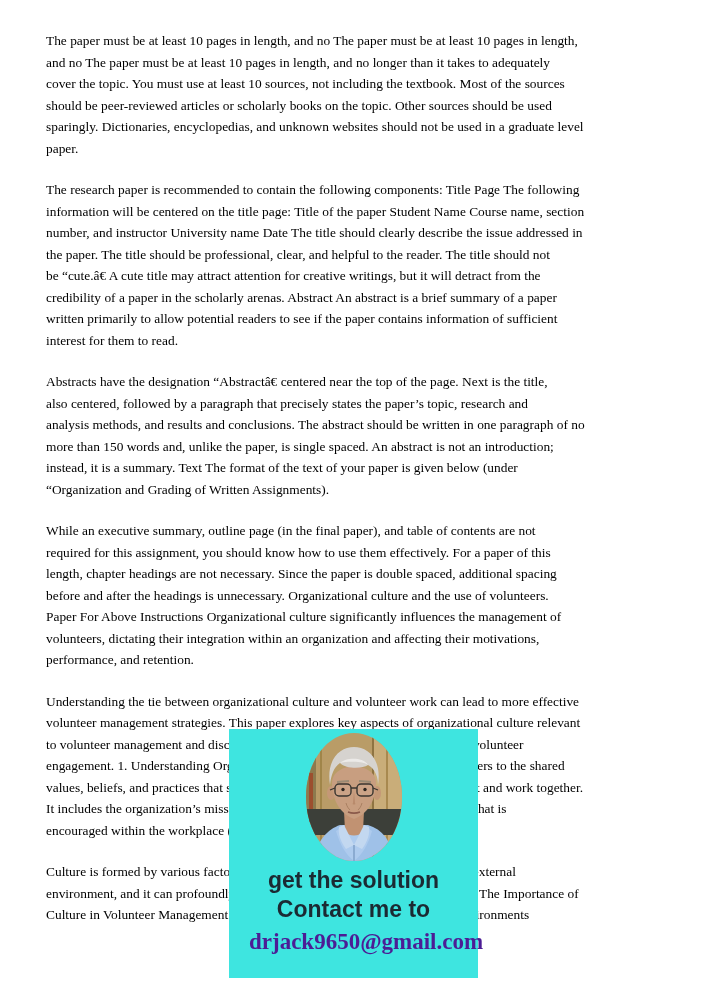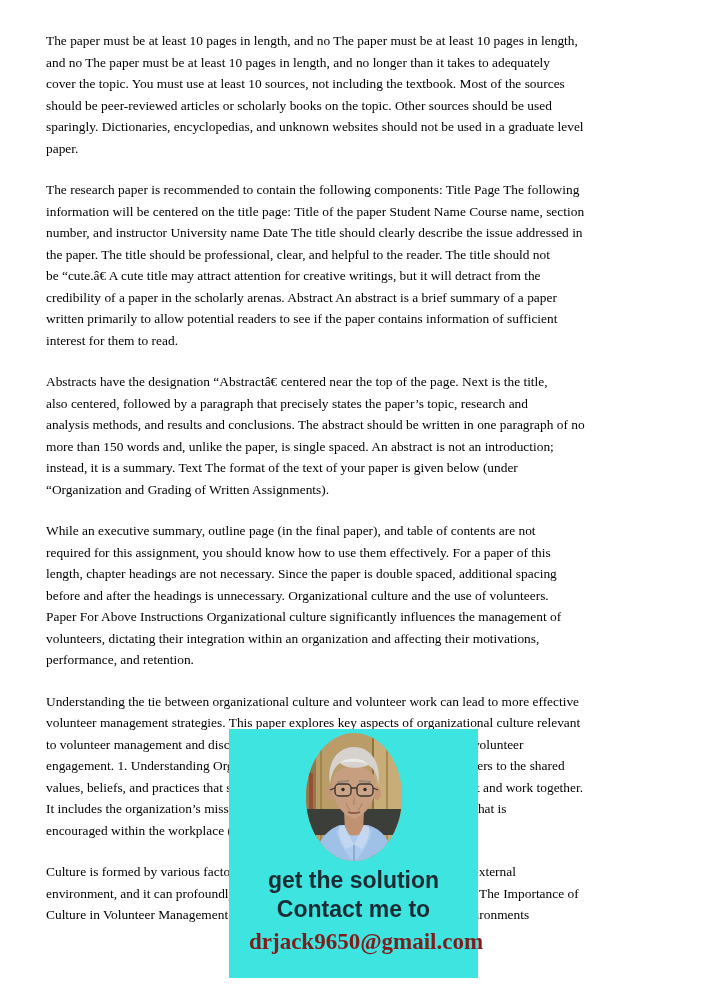--- a/index.html
+++ b/index.html
@@ -157,16 +157,16 @@
         <path d="M40,70 C41,74 43,76 44,77" stroke="#a97f62" stroke-width="1" fill="none"></path>
         <path d="M56,70 C55,74 53,76 52,77" stroke="#a97f62" stroke-width="1" fill="none"></path>
 
         <path d="M42,79 C46,80.5 50,80.5 54,79" stroke="#8a5a4a" stroke-width="1.6" fill="none"></path>
       </svg>
     </div>
     <div class="ad-heading" style="color: rgb(27, 42, 51);">
       <div>get the solution</div>
       <div>Contact me to</div>
     </div>
-    <div class="ad-email" style="color: #7f1d1d; padding-left: 20px;">drjack9650@gmail.com</div>
+    <div class="ad-email" style="color: #4c1d95; padding-left: 20px;">drjack9650@gmail.com</div>
   </div>
 
 </div>
 
 </body></html>

